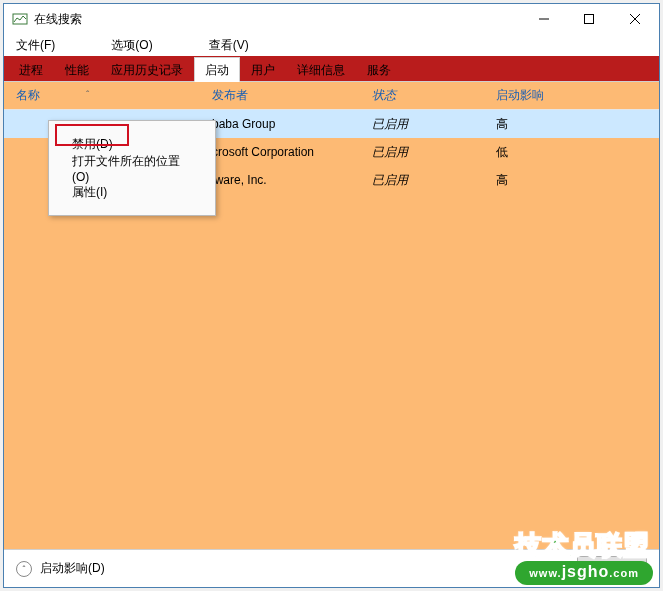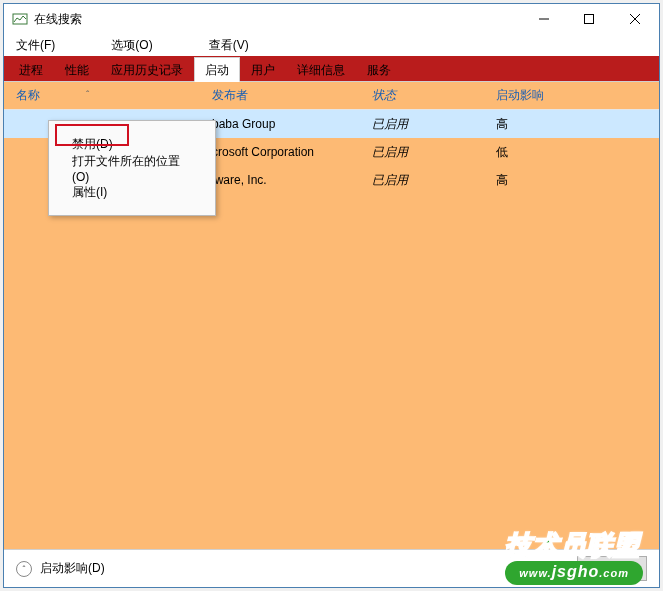--- a/index.html
+++ b/index.html
@@ -27,21 +27,21 @@
     .tbody { font-size: 12px; color: #000; }
     .row { height: 28px; display: flex; align-items: center; }
     .row.selected { background: #cce8ff; }
     .footer { height: 38px; border-top: 1px solid #d0d0d0; display: flex; align-items: center; padding: 0 12px; font-size: 12px; background: #fff; }
     .footer-icon { width: 16px; height: 16px; border: 1px solid #888; border-radius: 50%; display: flex; align-items: center; justify-content: center; font-size: 9px; color: #555; margin-right: 8px; }
     .footer-spacer { flex: 1; }
     .footer-btn { padding: 3px 14px; border: 1px solid #adadad; background: #e1e1e1; font-size: 12px; color: #888; }
     .context-menu { position: absolute; top: 120px; left: 48px; width: 168px; background: #fafafa; border: 1px solid #bababa; box-shadow: 2px 2px 5px rgba(0,0,0,0.25); font-size: 12px; padding: 11px; z-index: 50; }
     .ctx-item { height: 24px; display: flex; align-items: center; padding: 0 12px; }
     .ctx-highlight { position: absolute; top: 3px; left: 6px; width: 74px; height: 22px; border: 2px solid #d01020; pointer-events: none; }
-    .watermark { position: absolute; right: 20px; bottom: 6px; pointer-events: none; z-index: 100; font-style: italic; }
+    .watermark { position: absolute; right: 10px; bottom: 6px; pointer-events: none; z-index: 100; }
     .wm-top { font-size: 26px; font-weight: 900; color: #2fa62f; -webkit-text-stroke: 2px #fff; text-shadow: 0 0 3px #fff; letter-spacing: 1px; }
     .wm-bot { display: inline-block; font-size: 16px; font-weight: 700; color: #fff; background: #2fa62f; border-radius: 14px; padding: 2px 14px 4px; margin-top: -4px; letter-spacing: 1px; }
     .wm-bot sub { font-size: 11px; vertical-align: baseline; }
   </style>
 </head>
 <body>
 
 <div class="window">
   <div class="titlebar">
     <span class="titlebar-icon">

